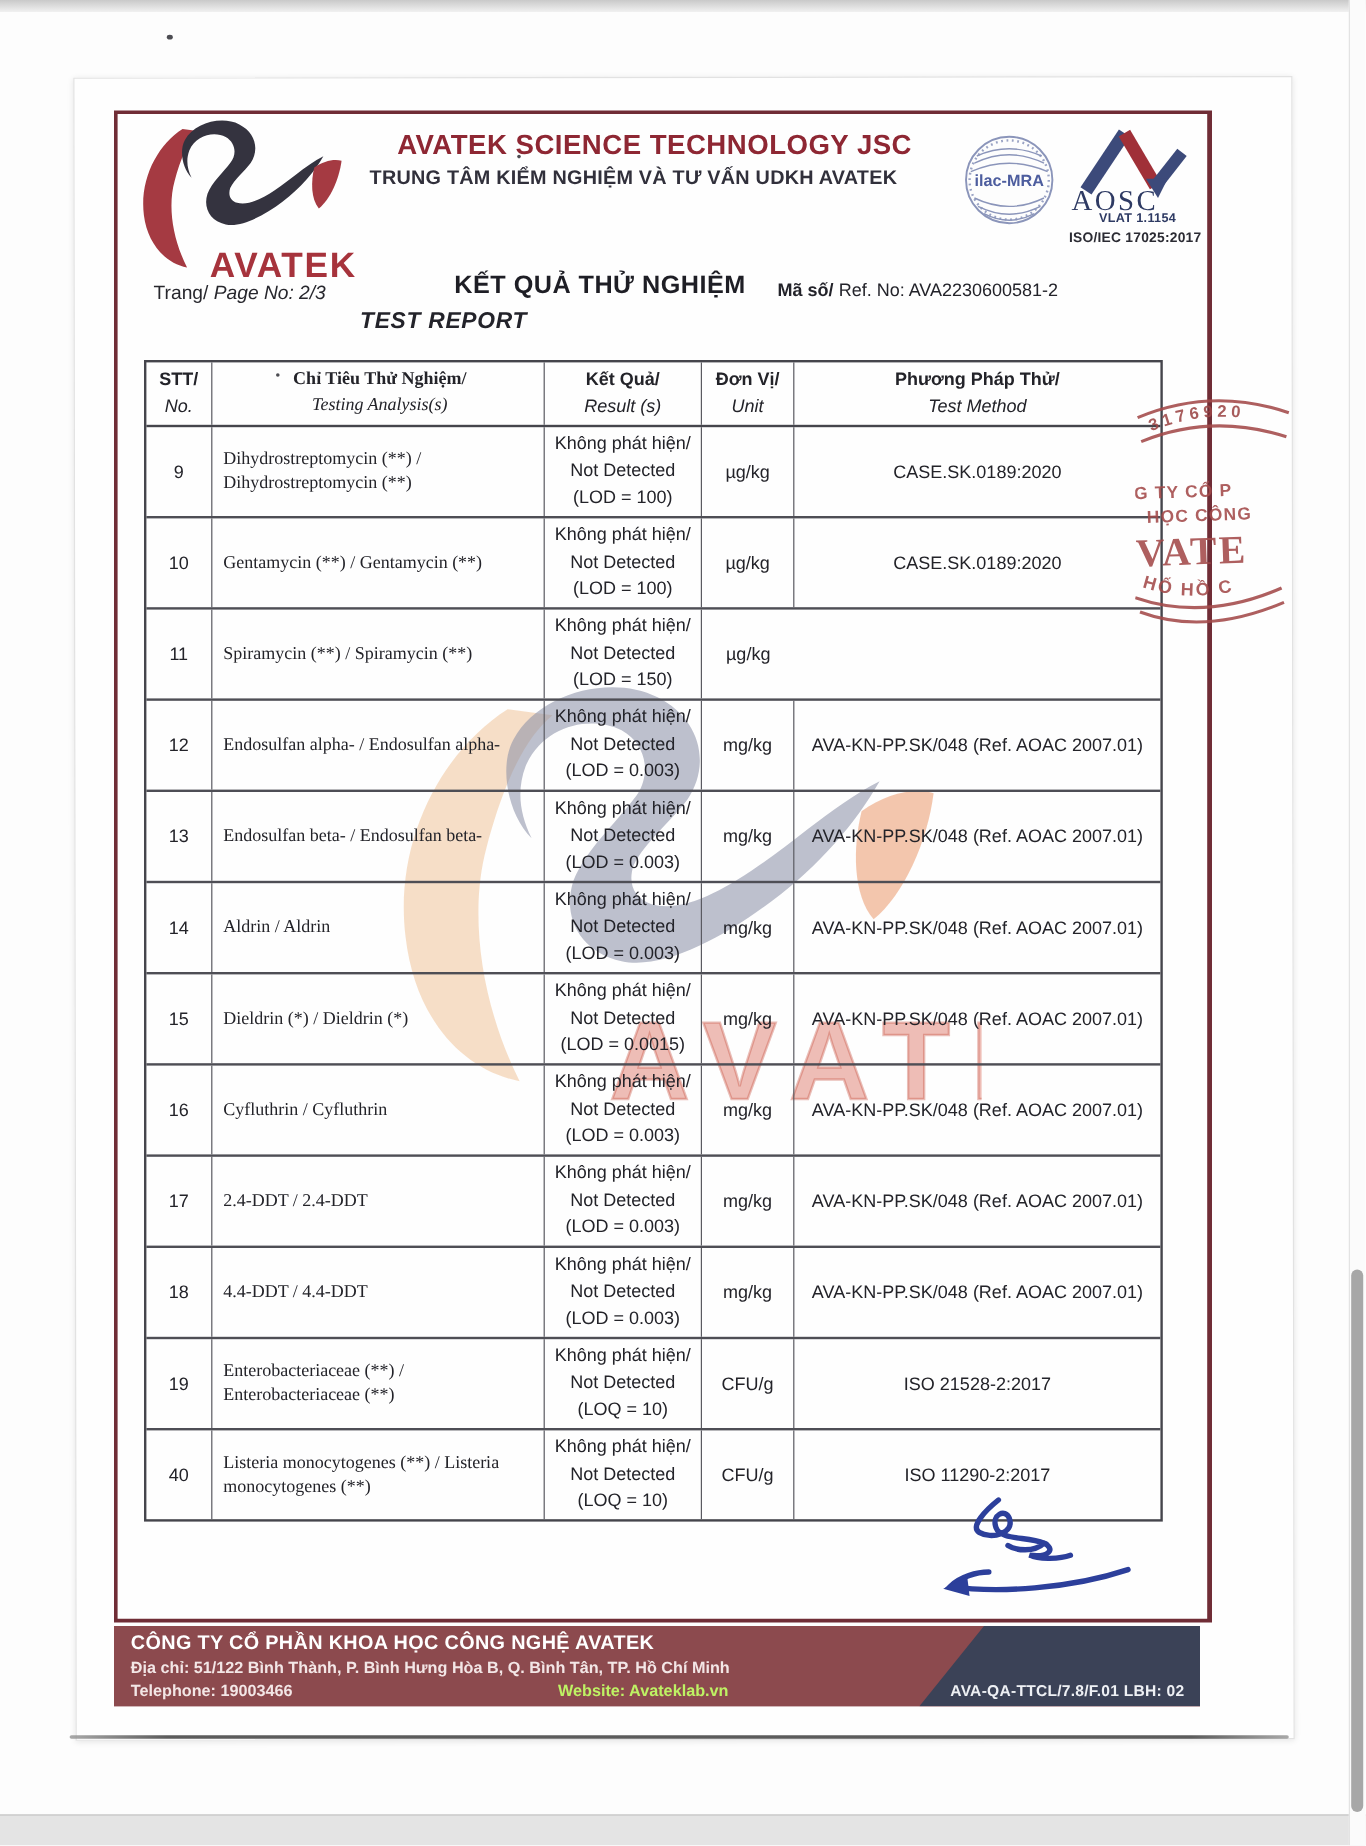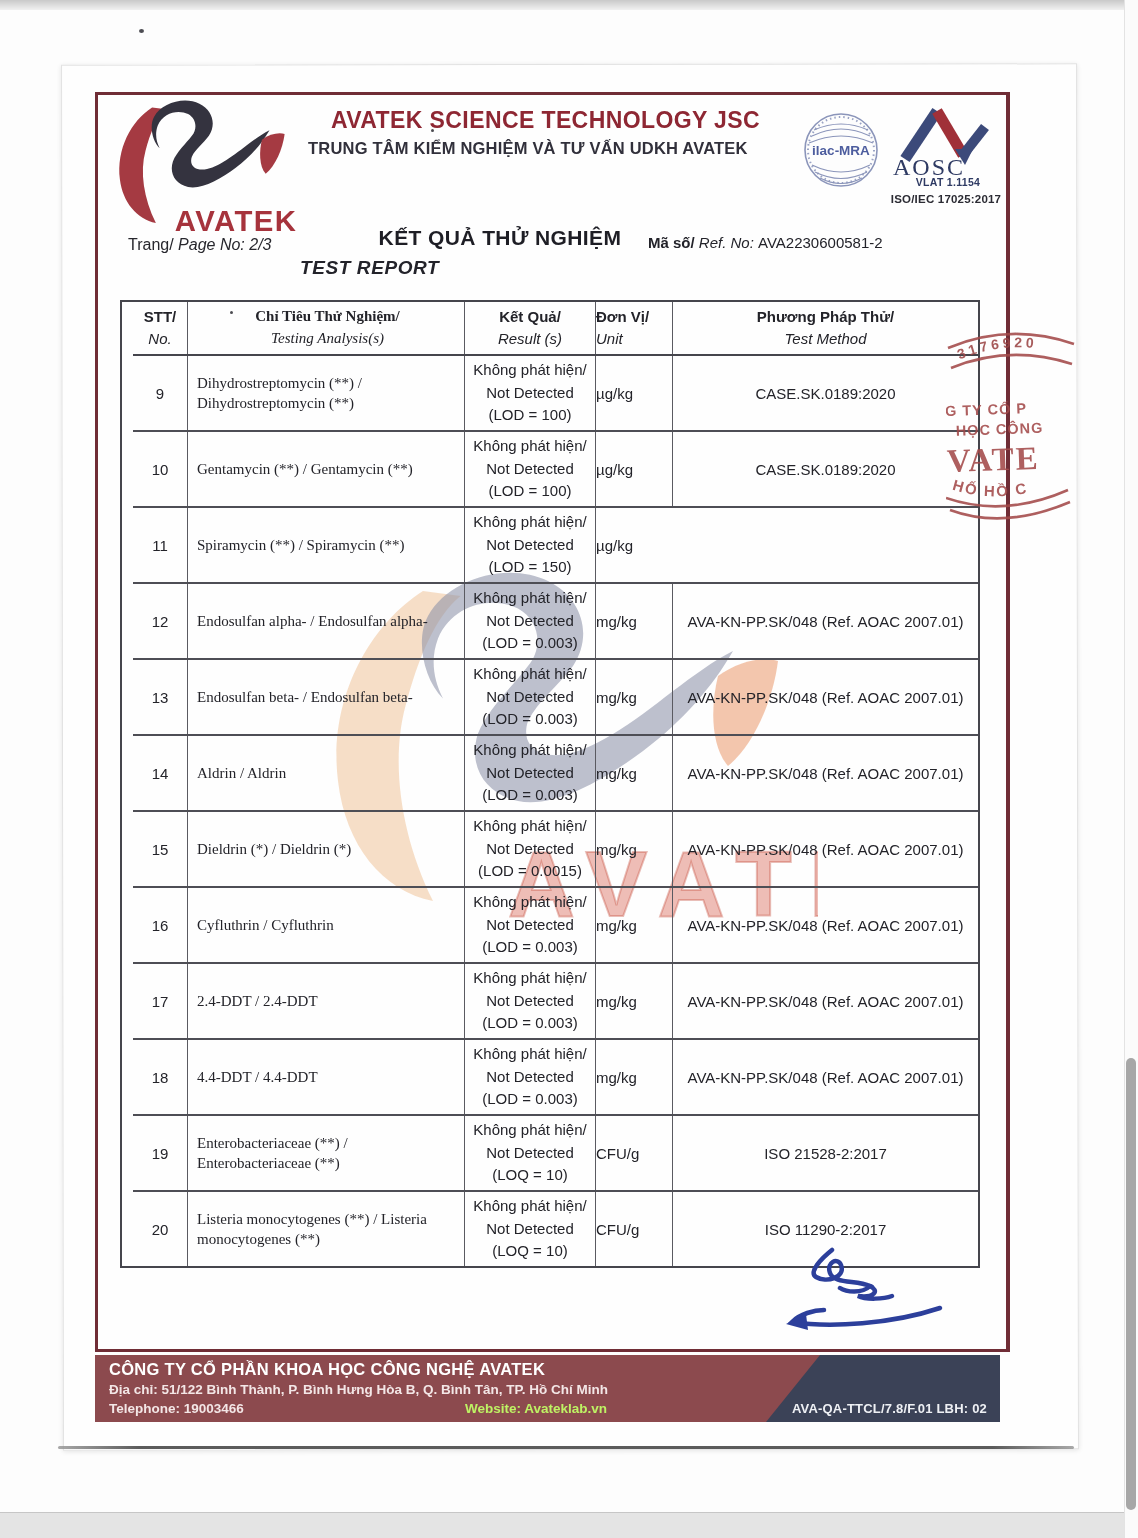--- a/index.html
+++ b/index.html
@@ -20,37 +20,37 @@
   .speck{background:#4c4c52;border-radius:50%;}
   
   .logo{left:108px;top:98px;width:198px;height:142px;}
   .pageno{left:128px;top:236px;font-size:16px;color:#27272d;white-space:nowrap;}
   .pageno .it{font-style:italic;}
   .coname{left:318px;top:107px;width:455px;text-align:center;font-size:23px;font-weight:bold;color:#8e2733;letter-spacing:.4px;}
   .ctrname{left:308px;top:139px;width:480px;text-align:left;font-size:16.5px;font-weight:bold;color:#31303b;letter-spacing:.2px;}
   .title-vi{left:300px;top:226px;width:400px;text-align:center;font-size:21px;font-weight:bold;color:#1e1e25;letter-spacing:.4px;}
   .title-en{left:300px;top:257px;width:400px;text-align:left;font-size:19px;font-weight:bold;font-style:italic;color:#23232a;letter-spacing:.6px;}
   .refline{left:648px;top:234px;font-size:15px;color:#23232a;white-space:nowrap;}
-  .refline .b{font-weight:bold;} .refline .it{font-style:italic;}
+  .refline .b{font-weight:bold;} .refline .it{}
   .ilac{left:802px;top:110px;width:78px;height:80px;}
   .aosc{left:891px;top:101px;width:108px;height:78px;}
   .vlat{left:903px;top:176px;width:90px;text-align:center;font-size:10.5px;font-weight:bold;color:#2e3a63;letter-spacing:.3px;}
   .isolbl{left:886px;top:193px;width:120px;text-align:center;font-size:11.5px;font-weight:bold;color:#2b2b33;letter-spacing:.2px;}
   
   .wm{left:318px;top:566px;width:500px;height:380px;pointer-events:none;z-index:1;}
   
-  .table{left:120px;top:300px;width:845px;border:2px solid #45454c;z-index:2;background:transparent;color:#232329;padding-left:11px;}
+  .table{left:120px;top:300px;width:845px;border:2px solid #45454c;z-index:2;background:transparent;color:#232329;}
   .tr{display:flex;border-bottom:2px solid #4e4e55;}
   .tr:last-child{border-bottom:none;}
   .td{box-sizing:border-box;border-right:1px solid #5a5a61;display:flex;flex-direction:column;justify-content:center;font-size:15px;}
   .td:last-child{border-right:none;}
   .c0{width:55px;align-items:center;text-align:center;}
   .c1{width:277px;align-items:flex-start;text-align:left;padding:2px 6px 2px 9px;line-height:1.35;font-family:Liberation Serif, serif;}
   .c2{width:131px;align-items:center;text-align:center;line-height:1.5;}
-  .c3{width:77px;align-items:flex-start;text-align:center;}
+  .c3{width:77px;align-items:center;text-align:center;}
   .c4{flex:1;align-items:center;text-align:center;padding:0 4px;}
   .thead{height:52px;border-bottom:2px solid #45454c;}
   .thead .td{font-weight:bold;line-height:1.45;}
   .thead .en{font-weight:normal;font-style:italic;}
   .rows .tr{height:74px;}
   
   .stamp{left:946px;top:318px;width:132px;height:210px;z-index:4;opacity:.88;}
   
   .sig{left:762px;top:1236px;width:220px;height:100px;z-index:3;}
   
@@ -273,21 +273,21 @@
           <div class="td c2">
             <div>Không phát hiện/</div>
             <div>Not Detected</div>
             <div>(LOQ = 10)</div>
           </div>
           <div class="td c3">CFU/g</div>
           <div class="td c4">ISO 21528-2:2017</div>
         </div>
 
         <div class="tr">
-          <div class="td c0">20</div>
+          <div class="td c0">40</div>
           <div class="td c1">Listeria monocytogenes (**) / Listeria monocytogenes (**)</div>
           <div class="td c2">
             <div>Không phát hiện/</div>
             <div>Not Detected</div>
             <div>(LOQ = 10)</div>
           </div>
           <div class="td c3">CFU/g</div>
           <div class="td c4">ISO 11290-2:2017</div>
         </div>
       </div>

